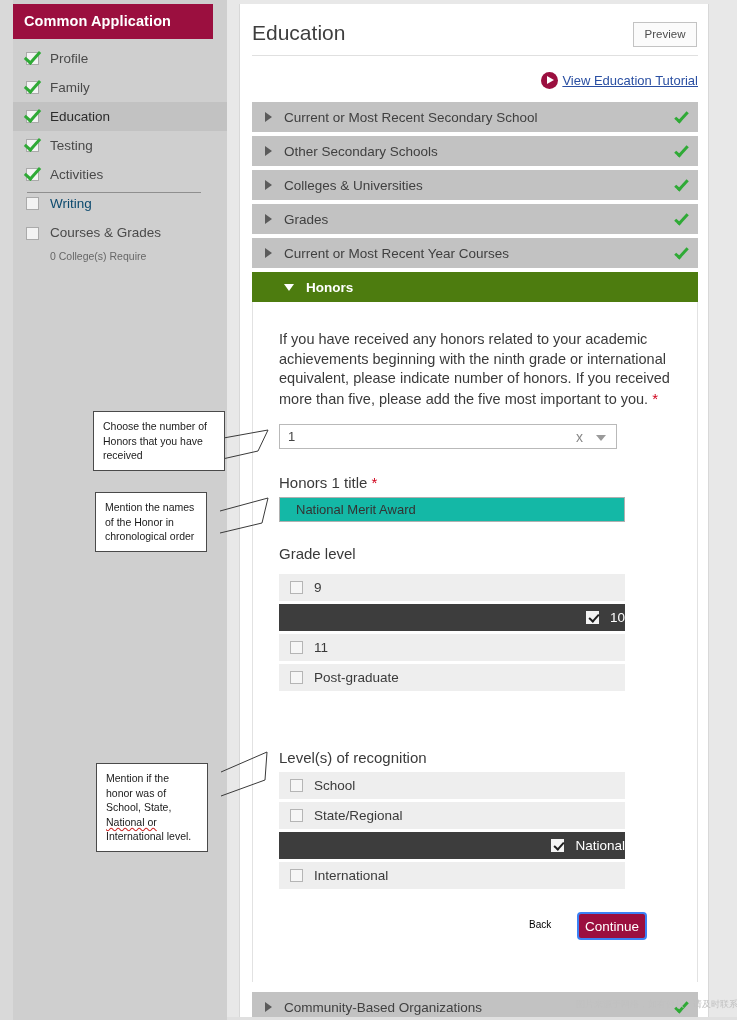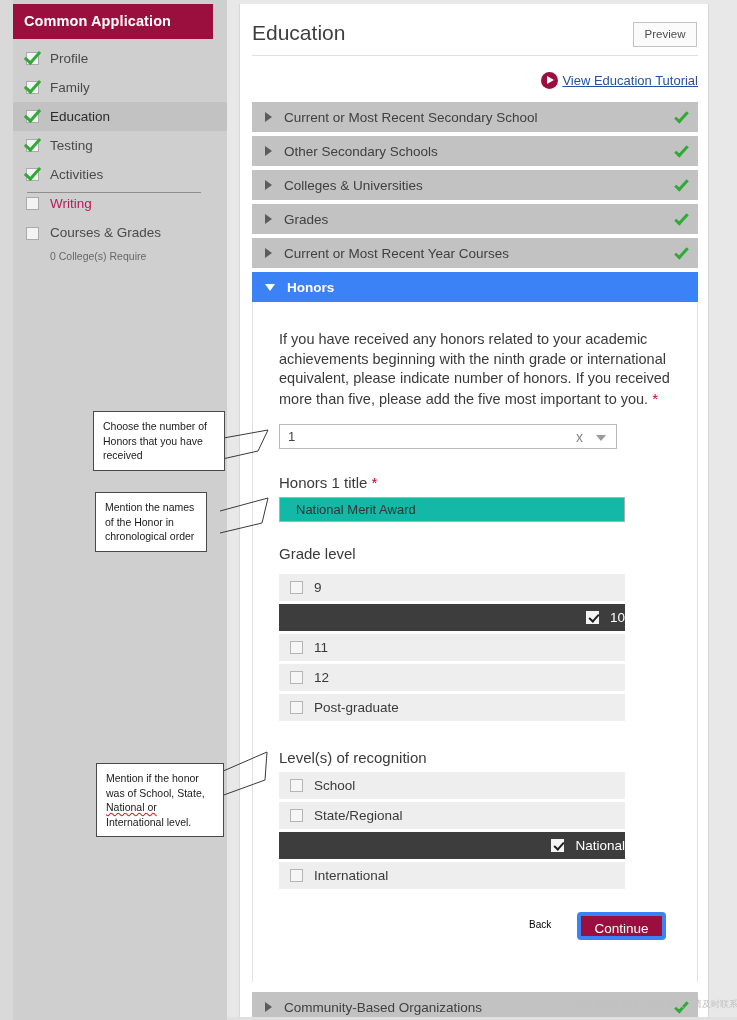--- a/index.html
+++ b/index.html
@@ -199,22 +199,23 @@
   }
   .acc .acc-check {
     position: absolute;
     right: 13px; top: 7px;
     width: 7px; height: 14px;
     border: solid #2faa36;
     border-width: 0 3px 3px 0;
     transform: rotate(42deg);
   }
   .acc.open {
-    background: #3b82f6;
+    background: #4d7c0f;
     height: 31px;
+    padding-left: 19px;
   }
   .acc.open .tri {
     border-left: 5px solid transparent;
     border-right: 5px solid transparent;
     border-top: 7px solid #ffffff;
     border-bottom: none;
   }
   .acc.open .acc-label {
     color: #ffffff;
     font-weight: bold;
@@ -325,23 +326,23 @@
   #back-link {
     position: absolute;
     left: 276px; top: 617px;
     font-size: 10px;
     color: #000000;
     cursor: pointer;
   }
   #continue-button {
     position: absolute;
     left: 324px; top: 610px;
-    width: 89px; height: 28px;
+    width: 70px; height: 28px;
     background: #9b0f3f;
-    border: 4px solid #3b82f6;
+    border: 2px solid #3b82f6;
     border-radius: 4px;
     color: #ffffff;
     font-size: 13.5px;
     line-height: 26px;
     text-align: center;
     cursor: pointer;
   }
 
   
   .callout {
@@ -405,21 +406,21 @@
       <span class="nav-label">Testing</span>
     </div>
 
     <div class="nav-item" style="top:160px;">
       <span class="cb checked"></span>
       <span class="nav-label">Activities</span>
     </div>
 
     <div class="nav-item" style="top:189px;">
       <span class="cb"></span>
-      <span class="nav-label" style="color:#be185d;text-align:right;">Writing</span>
+      <span class="nav-label" style="color:#0c4a6e;text-align:right;">Writing</span>
     </div>
 
     <div id="nav-divider"></div>
 
     <div id="cg-item">
       <span class="cb" style="margin-top:2px;"></span>
       <span class="nav-label">Courses &amp; Grades</span>
     </div>
     <div id="cg-sub">0 College(s) Require</div>
   </div>
@@ -491,24 +492,20 @@
             <span class="box"></span>
             <span class="txt">9</span>
           </div>
           <div class="cb-row sel">
             <span class="box"></span>
             <span class="txt">10</span>
           </div>
           <div class="cb-row">
             <span class="box"></span>
             <span class="txt">11</span>
-          </div>
-          <div class="cb-row">
-            <span class="box"></span>
-            <span class="txt">12</span>
           </div>
           <div class="cb-row">
             <span class="box"></span>
             <span class="txt">Post-graduate</span>
           </div>
         </div>
 
         <div class="field-label" style="top:447px;">Level(s) of recognition</div>
 
         <div class="cb-list" style="top:470px;">
@@ -560,21 +557,21 @@
   </svg>
   <div class="callout" style="left:95px; top:492px; width:112px;">
     <span>Mention the names of</span>
     <span>the Honor in</span>
     <span>chronological order</span>
   </div>
 
   <svg class="leader" style="left:221px; top:750px;" width="55" height="50">
     <polyline points="0,46 44,30 46,2 0,22" fill="none" stroke="#3a3a3a" stroke-width="1"></polyline>
   </svg>
-  <div class="callout" style="left:96px; top:763px; width:128px;">
+  <div class="callout" style="left:96px; top:763px; width:112px;">
     <span>Mention if the honor</span>
     <span>was of School, State,</span>
     <u>National or</u>
     <span>International level.</span>
   </div>
 
   <div id="watermark">图片来源于网络，如有侵权，请及时联系删除。</div>
 
 </div>
 

